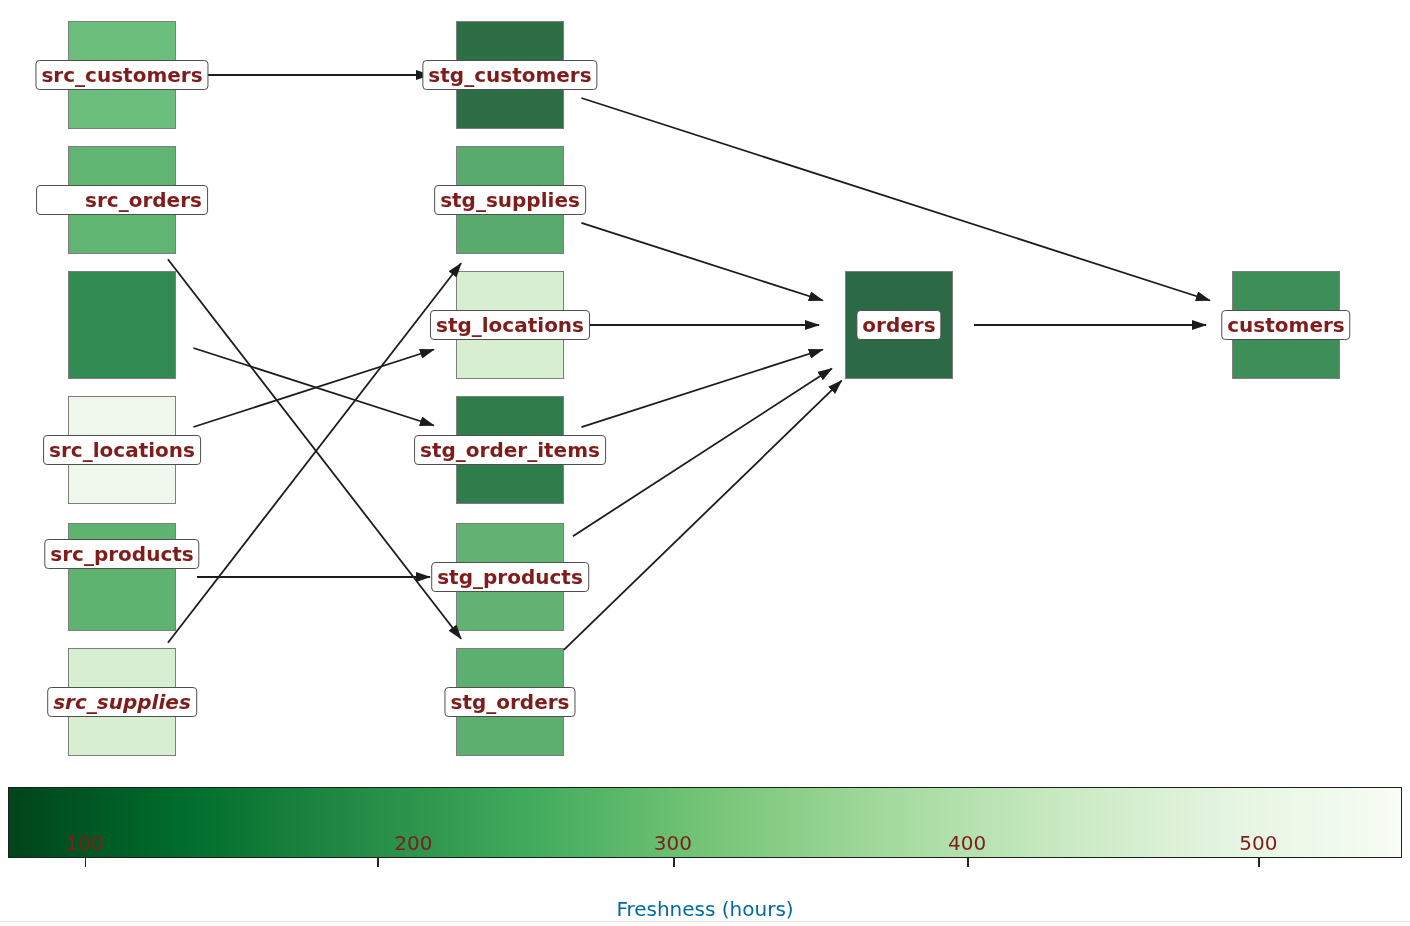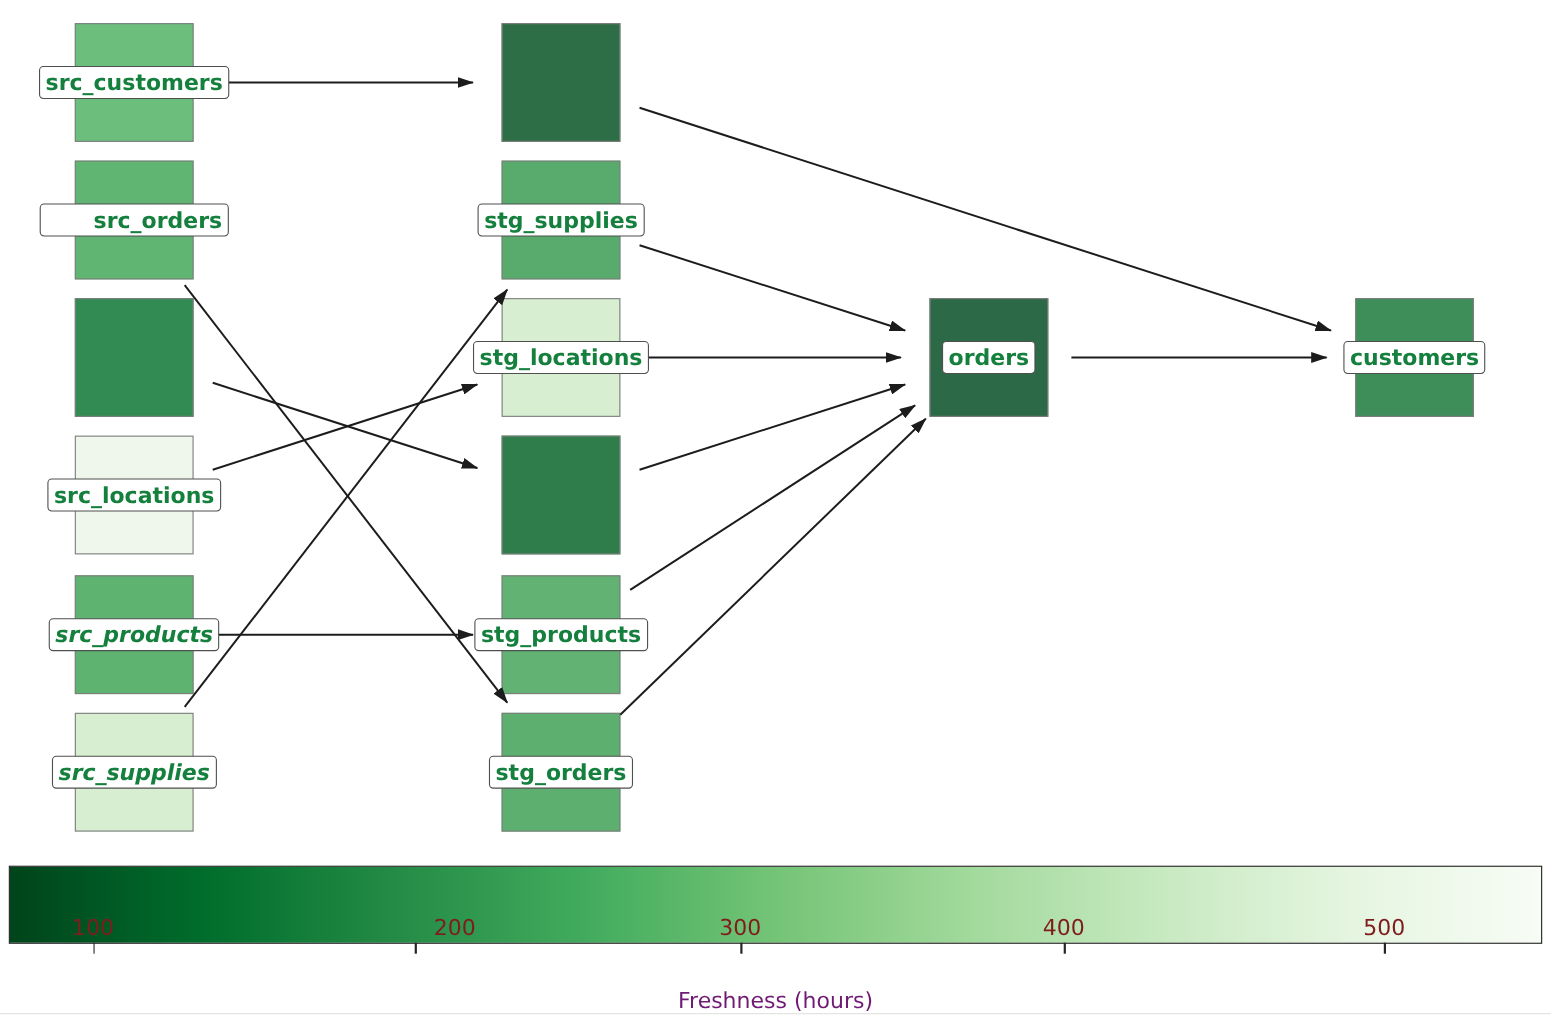--- a/index.html
+++ b/index.html
@@ -22,21 +22,21 @@
   }
   .node-label {
     position: absolute;
     transform: translate(-50%, -50%);
     background: #ffffff;
     border: 1.4px solid #4f4f4f;
     border-radius: 4px;
     padding: 1px 5px;
     font-size: 20px;
     font-weight: bold;
-    color: #15803d;
+    color: #7f1d1d;
     white-space: nowrap;
     line-height: 1.3;
   }
   .cb-bar {
     position: absolute;
     left: 8px;
     top: 787px;
     width: 1394px;
     height: 71px;
     box-sizing: border-box;
@@ -55,21 +55,21 @@
     transform: translateX(-50%);
     font-size: 20px;
     color: #7f1d1d;
   }
   .cb-label {
     position: absolute;
     left: 705px;
     top: 897px;
     transform: translateX(-50%);
     font-size: 20px;
-    color: #701a75;
+    color: #0369a1;
   }
   .bottom-line {
     position: absolute;
     left: 0;
     top: 921px;
     width: 1410px;
     height: 1px;
     background: #e2e2e2;
   }
 </style>
@@ -112,24 +112,26 @@
         <line x1="572.9" y1="536.2" x2="831.9" y2="368.5" stroke="#1c1c1c" stroke-width="1.8" marker-end="url(#arrowhead)"></line>
         <line x1="563.9" y1="649.8" x2="841.6" y2="380.7" stroke="#1c1c1c" stroke-width="1.8" marker-end="url(#arrowhead)"></line>
         <line x1="581.4" y1="98.0" x2="1209.9" y2="300.5" stroke="#1c1c1c" stroke-width="1.8" marker-end="url(#arrowhead)"></line>
         <line x1="974.0" y1="325.0" x2="1206.0" y2="325.0" stroke="#1c1c1c" stroke-width="1.8" marker-end="url(#arrowhead)"></line>
       </g>
   </svg>
   <div id="labels-layer">
       <div class="node-label" style="left: 122px; top: 75px;">src_customers</div>
       <div class="node-label" style="left: 122px; top: 200px; padding-left: 48px;">src_orders</div>
       <div class="node-label" style="left: 122px; top: 450px;">src_locations</div>
-      <div class="node-label" style="left: 122px; top: 577px; font-style: italic;">src_products</div>
+      <div class="node-label" style="left: 122px; top: 554px;">src_products</div>
       <div class="node-label" style="left: 122px; top: 702px; font-style: italic;">src_supplies</div>
+      <div class="node-label" style="left: 510px; top: 75px;">stg_customers</div>
       <div class="node-label" style="left: 510px; top: 200px;">stg_supplies</div>
       <div class="node-label" style="left: 510px; top: 325px;">stg_locations</div>
+      <div class="node-label" style="left: 510px; top: 450px;">stg_order_items</div>
       <div class="node-label" style="left: 510px; top: 577px;">stg_products</div>
       <div class="node-label" style="left: 510px; top: 702px;">stg_orders</div>
       <div class="node-label" style="left: 899px; top: 325px;">orders</div>
       <div class="node-label" style="left: 1286px; top: 325px;">customers</div>
     </div>
 
   <div class="cb-bar" id="cb-bar" style="background: linear-gradient(to right, rgb(0, 68, 27), rgb(0, 109, 44), rgb(35, 139, 69), rgb(65, 171, 93), rgb(116, 196, 118), rgb(161, 217, 155), rgb(199, 233, 192), rgb(229, 245, 224), rgb(247, 252, 245));"></div>
   <div id="cb-ticks">
       <div class="cb-tick-mark" style="left: 84.67px;"></div>
       <div class="cb-tick-label" style="left: 84.67px;">100</div>

